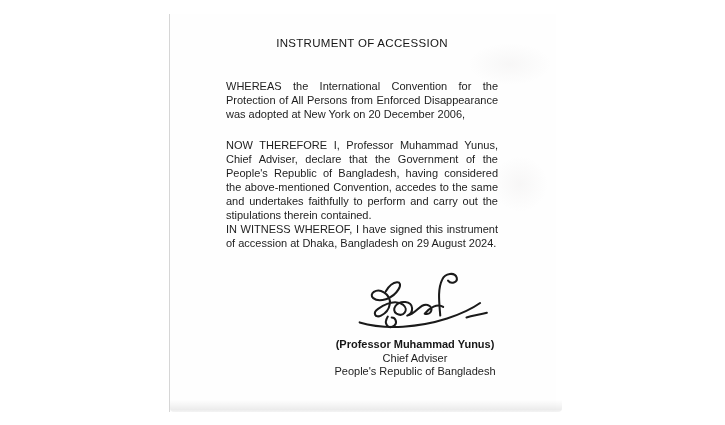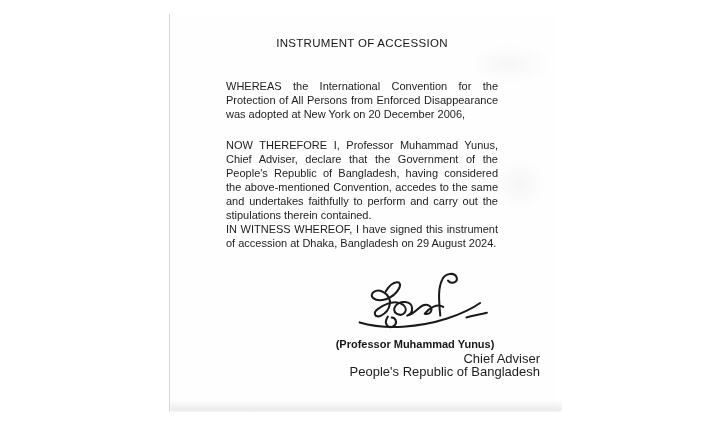--- a/index.html
+++ b/index.html
@@ -77,24 +77,23 @@
     width: 172px;
     height: 68px;
   }
   .sig-name {
     font-size: 11px;
     font-weight: bold;
     line-height: 13.5px;
     color: #161616;
   }
   .sig-line {
-    font-size: 13px;
+    font-size: 11px;
     line-height: 13.5px;
     color: #1d1d1d;
-    text-align: right;
   }
 </style>
 </head>
 <body>
 
 <div class="stage">
   <div class="paper">
 
     <div class="text-col">
       <h1 class="title">INSTRUMENT OF ACCESSION</h1>

